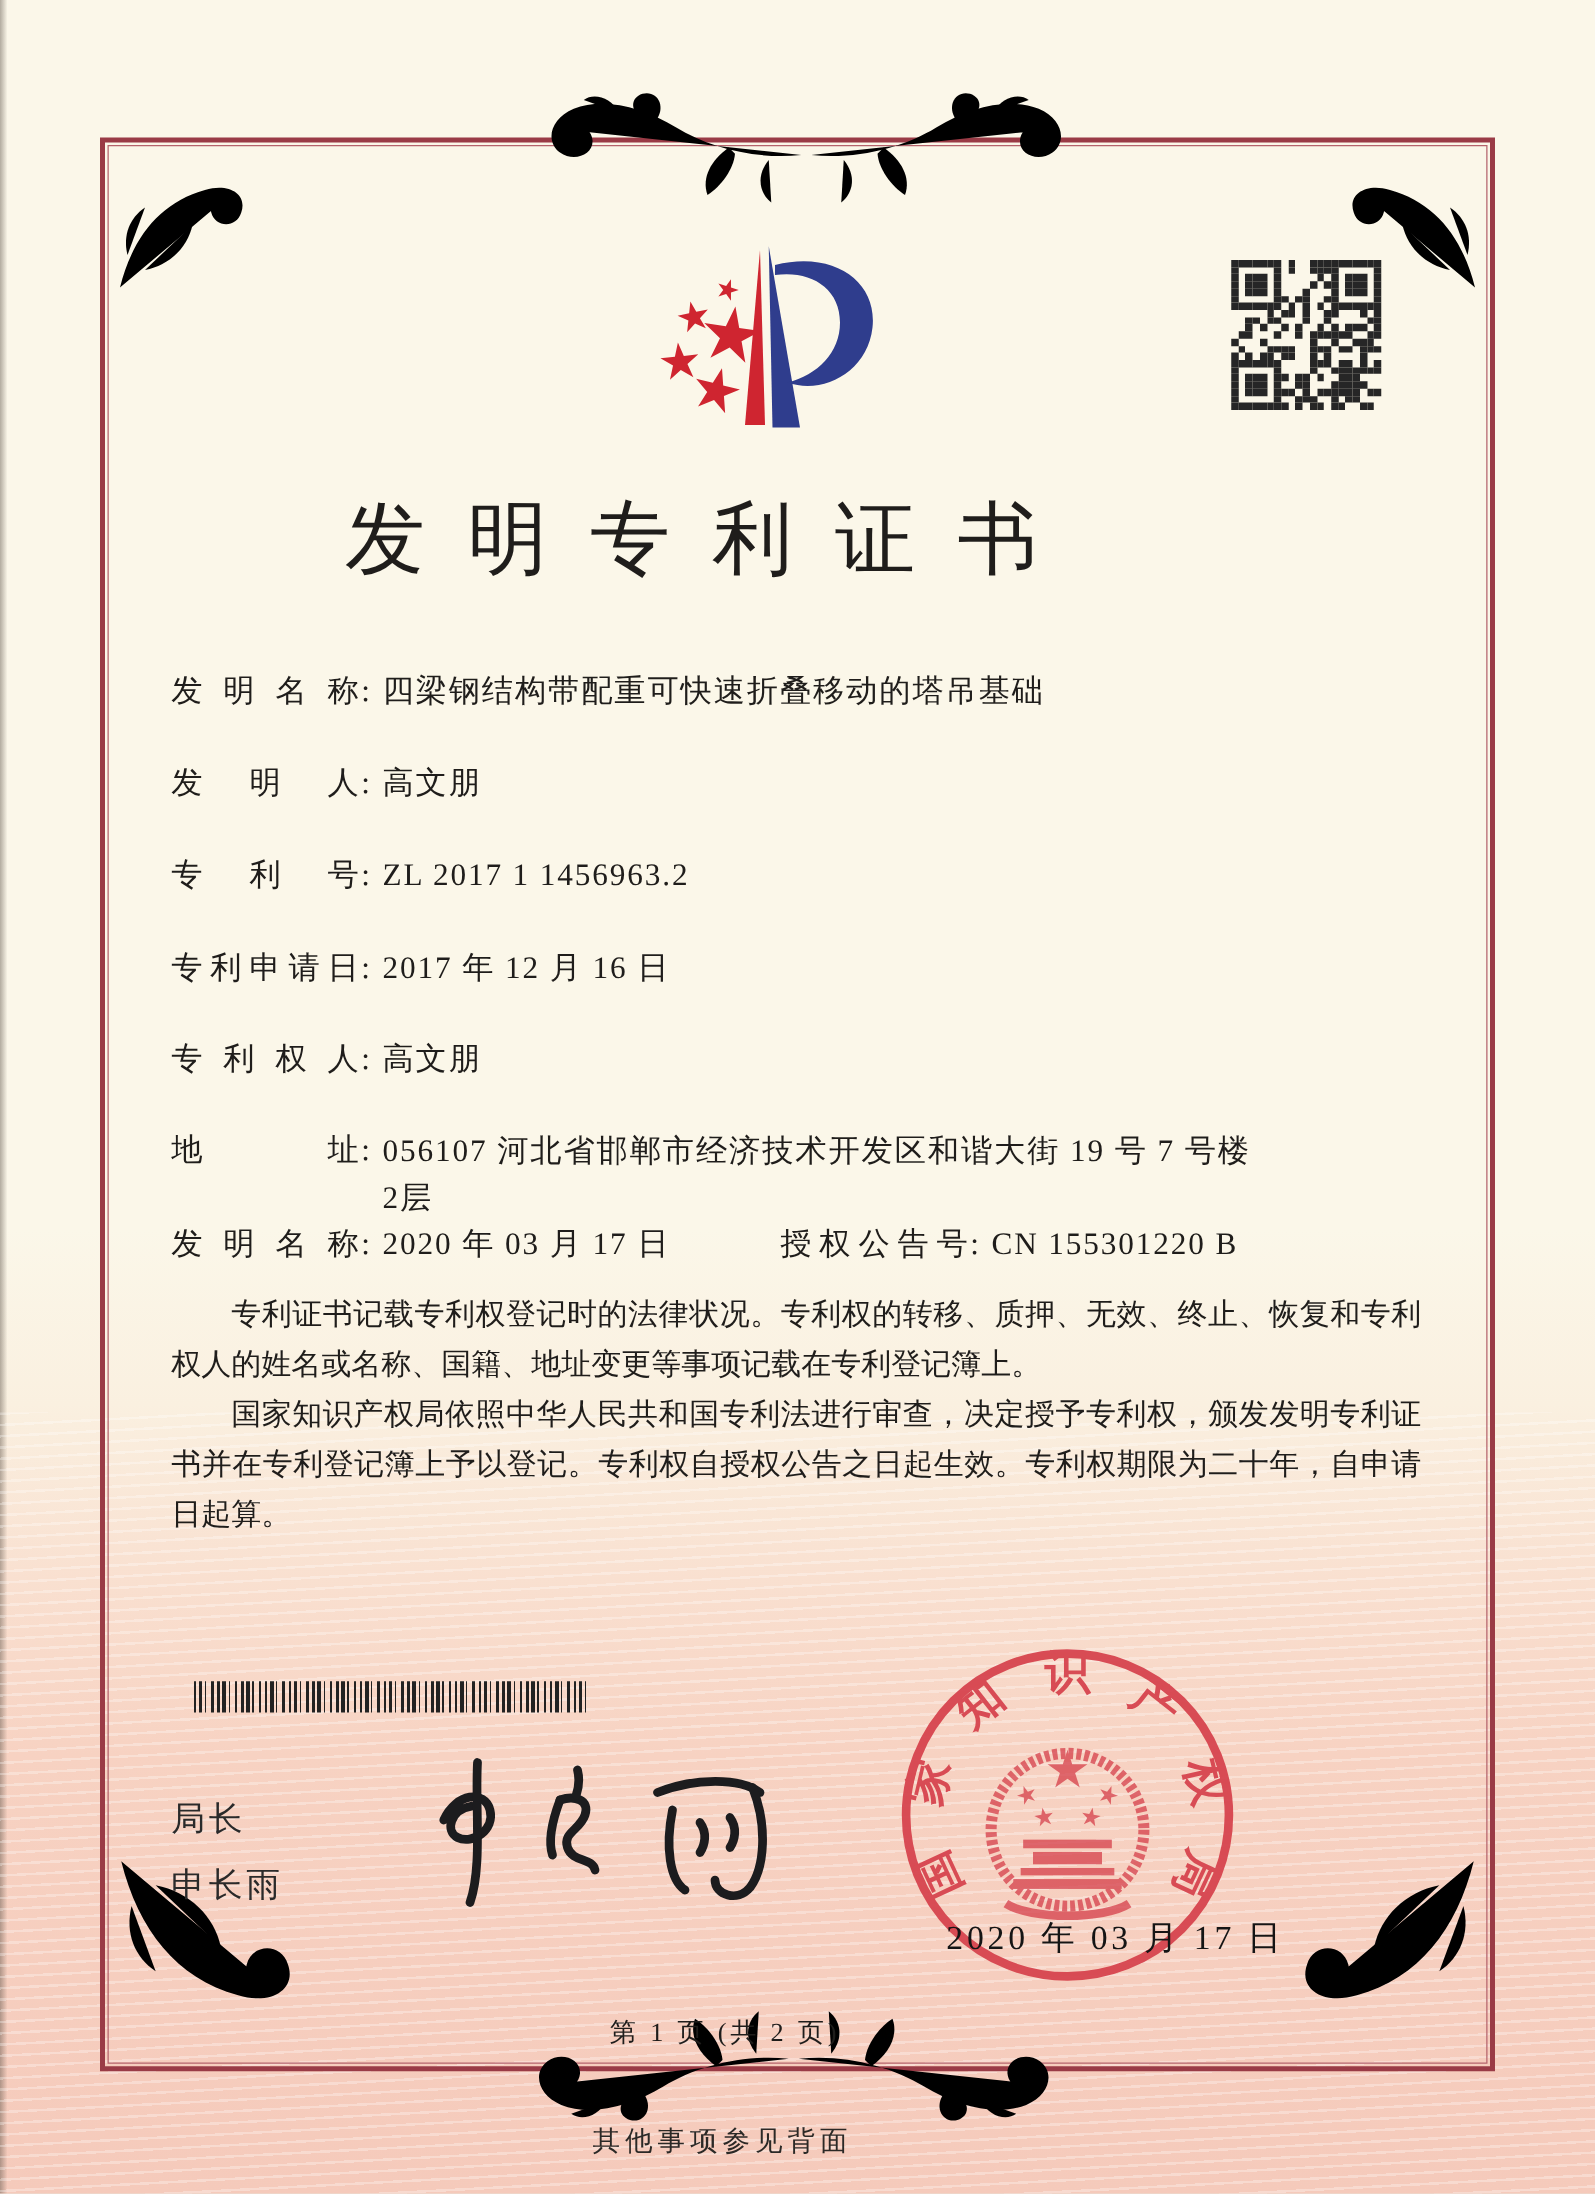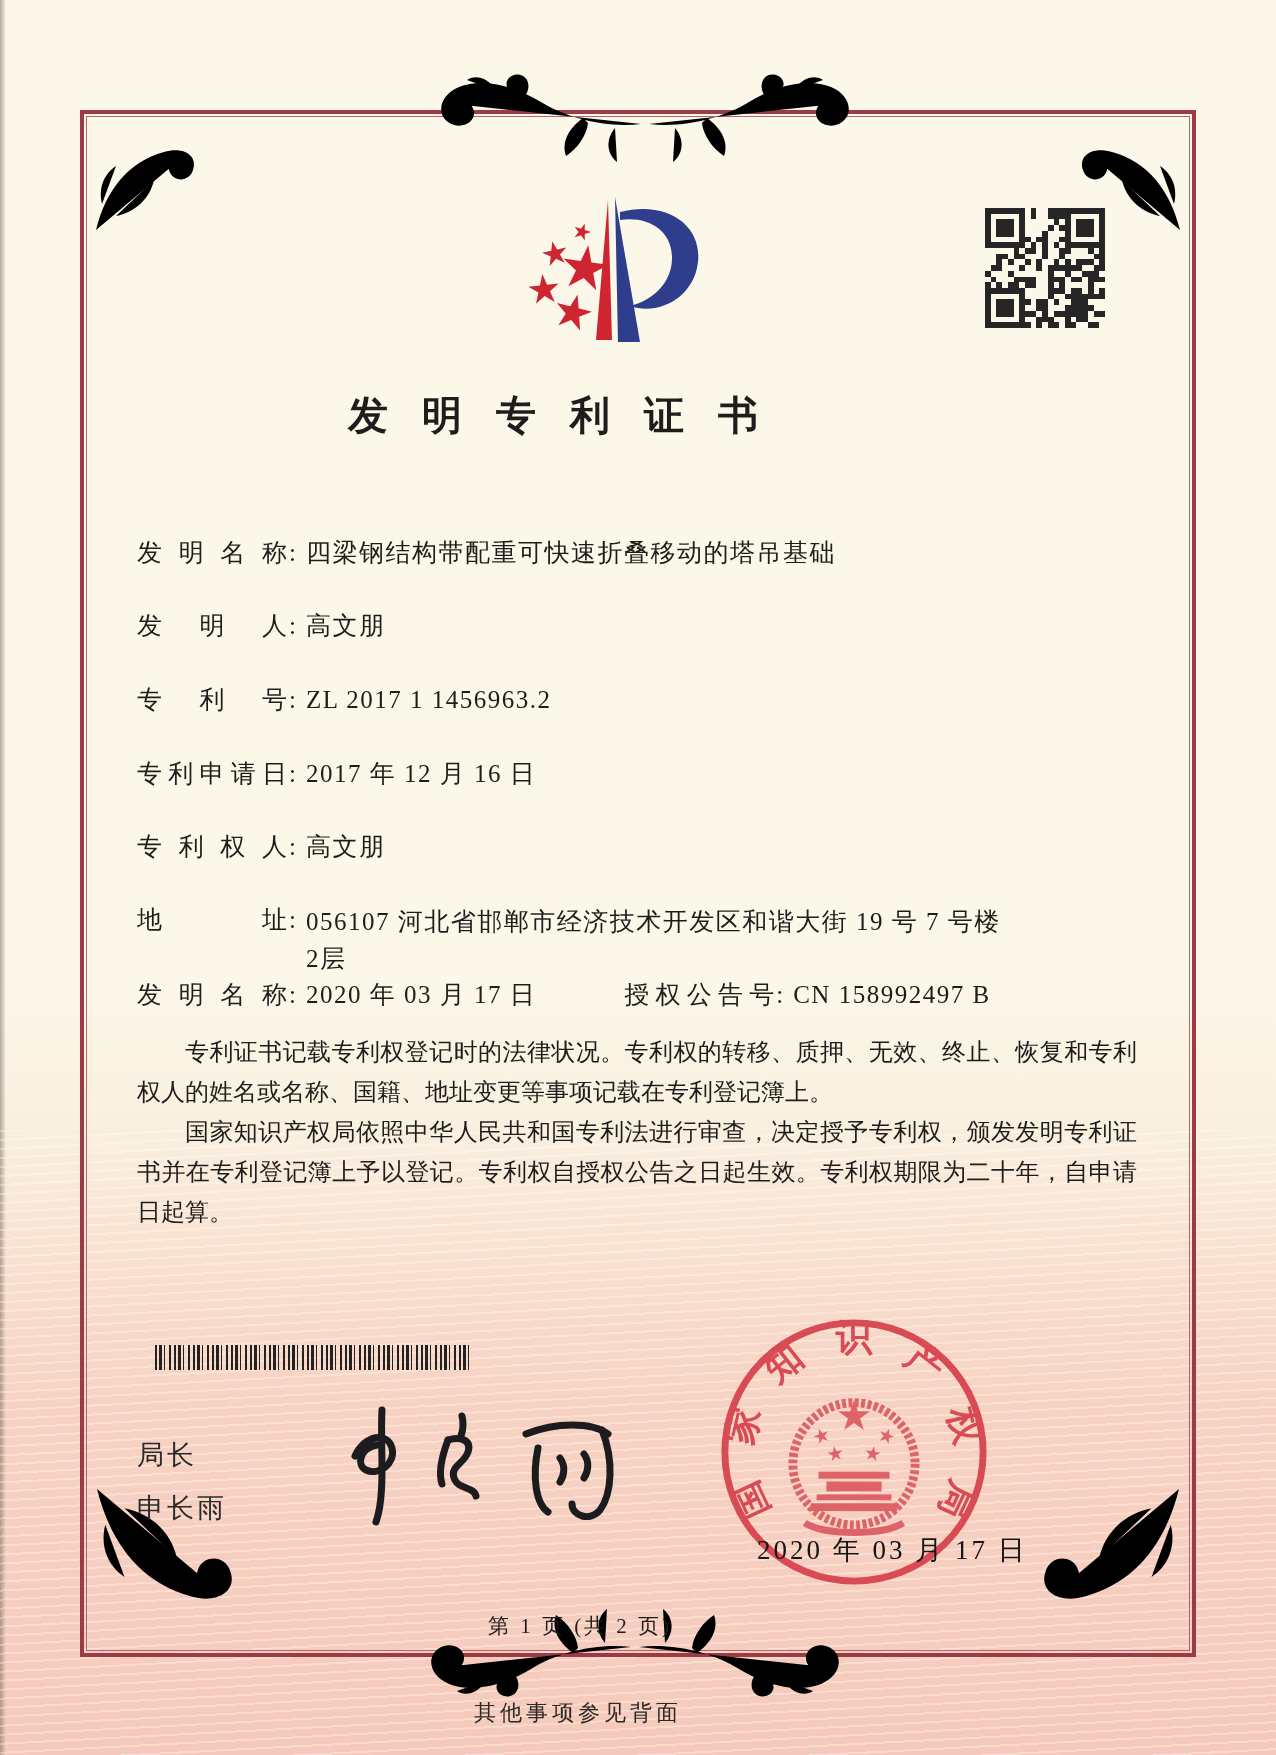--- a/index.html
+++ b/index.html
@@ -16,21 +16,21 @@
     box-sizing:border-box;border:4px solid #9a3b46;}
   .frame::after{content:"";position:absolute;inset:2px;border:1px solid #b5636c;}
   .orn{position:absolute;}
   .abs{position:absolute;}
   .cert-no{left:130px;top:197px;font-size:25px;letter-spacing:5px;}
   .qr{left:985px;top:208px;width:120px;height:120px;}
   .qr-grid{display:grid;width:100%;height:100%;
     grid-template-rows:repeat(21,1fr);grid-template-columns:repeat(21,1fr);}
   .qr-grid div{background:#262626;}
   .title{left:100px;top:388px;width:940px;text-align:center;
-    font-size:40px;font-weight:bold;letter-spacing:34px;white-space:nowrap;}
+    font-size:64px;font-weight:normal;letter-spacing:34px;white-space:nowrap;}
   .row{position:absolute;left:137px;width:1010px;font-size:25px;white-space:nowrap;}
   .flabel{display:inline-block;width:150px;text-align:justify;text-align-last:justify;}
   .colon{display:inline-block;margin:0 10px 0 2px;}
   .fvalue{letter-spacing:1.5px;}
   .fvalue-block{display:inline-block;width:820px;white-space:normal;
     vertical-align:top;line-height:37px;letter-spacing:1.5px;}
   .pair2{margin-left:88px;}
   .body-text{position:absolute;left:137px;top:1032px;width:1000px;
     font-size:24px;line-height:40px;text-align:justify;}
   .body-text p{margin:0;text-indent:2em;}
@@ -378,21 +378,21 @@
   <div class="row" style="top:757px">
     <span class="flabel">专利申请日</span><span class="colon">:</span><span class="fvalue">2017 年 12 月 16 日</span>
   </div>
   <div class="row" style="top:830px">
     <span class="flabel">专利权人</span><span class="colon">:</span><span class="fvalue">高文朋</span>
   </div>
   <div class="row" style="top:903px">
     <span class="flabel">地址</span><span class="colon">:</span><span class="fvalue-block"><span>056107  河北省邯郸市经济技术开发区和谐大街 19 号 7 号楼</span><br><span>2层</span></span>
   </div>
   <div class="row" style="top:978px">
-    <span class="flabel">发明名称</span><span class="colon">:</span><span class="fvalue">2020 年 03 月 17 日</span><span class="pair2"><span class="flabel">授权公告号</span><span class="colon">:</span><span class="fvalue">CN 158992497 B</span></span>
+    <span class="flabel">发明名称</span><span class="colon">:</span><span class="fvalue">2020 年 03 月 17 日</span><span class="pair2"><span class="flabel">授权公告号</span><span class="colon">:</span><span class="fvalue">CN 155301220 B</span></span>
   </div>
 
   
   <div class="body-text">
     <p>专利证书记载专利权登记时的法律状况。专利权的转移、质押、无效、终止、恢复和专利权人的姓名或名称、国籍、地址变更等事项记载在专利登记簿上。</p>
     <p>国家知识产权局依照中华人民共和国专利法进行审查，决定授予专利权，颁发发明专利证书并在专利登记簿上予以登记。专利权自授权公告之日起生效。专利权期限为二十年，自申请日起算。</p>
   </div>
 
   
   <div class="abs barcode"></div>

